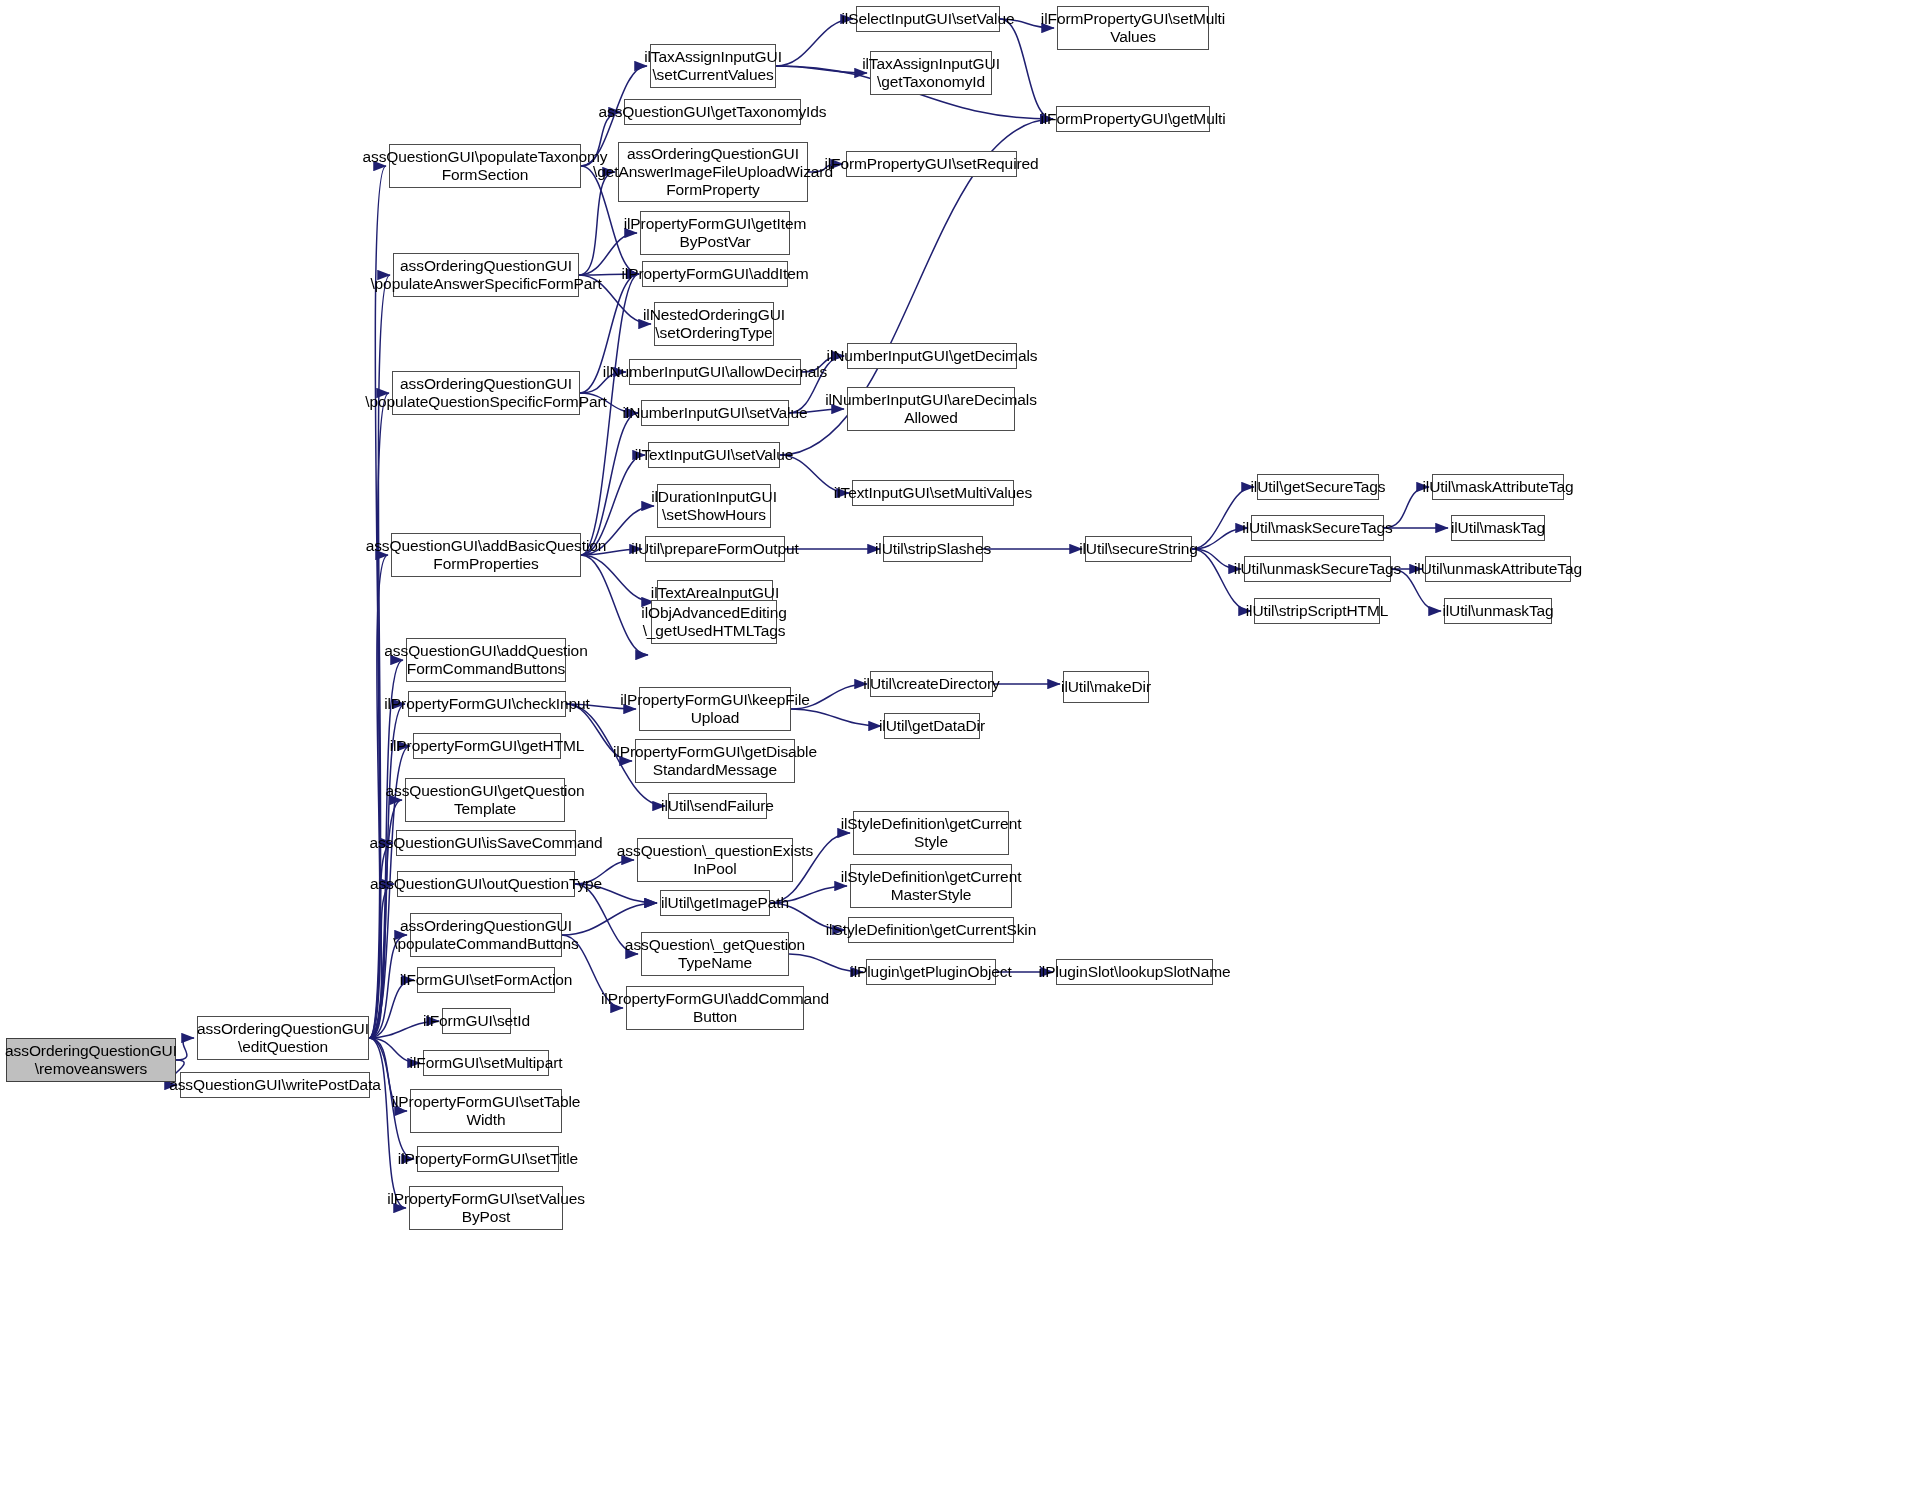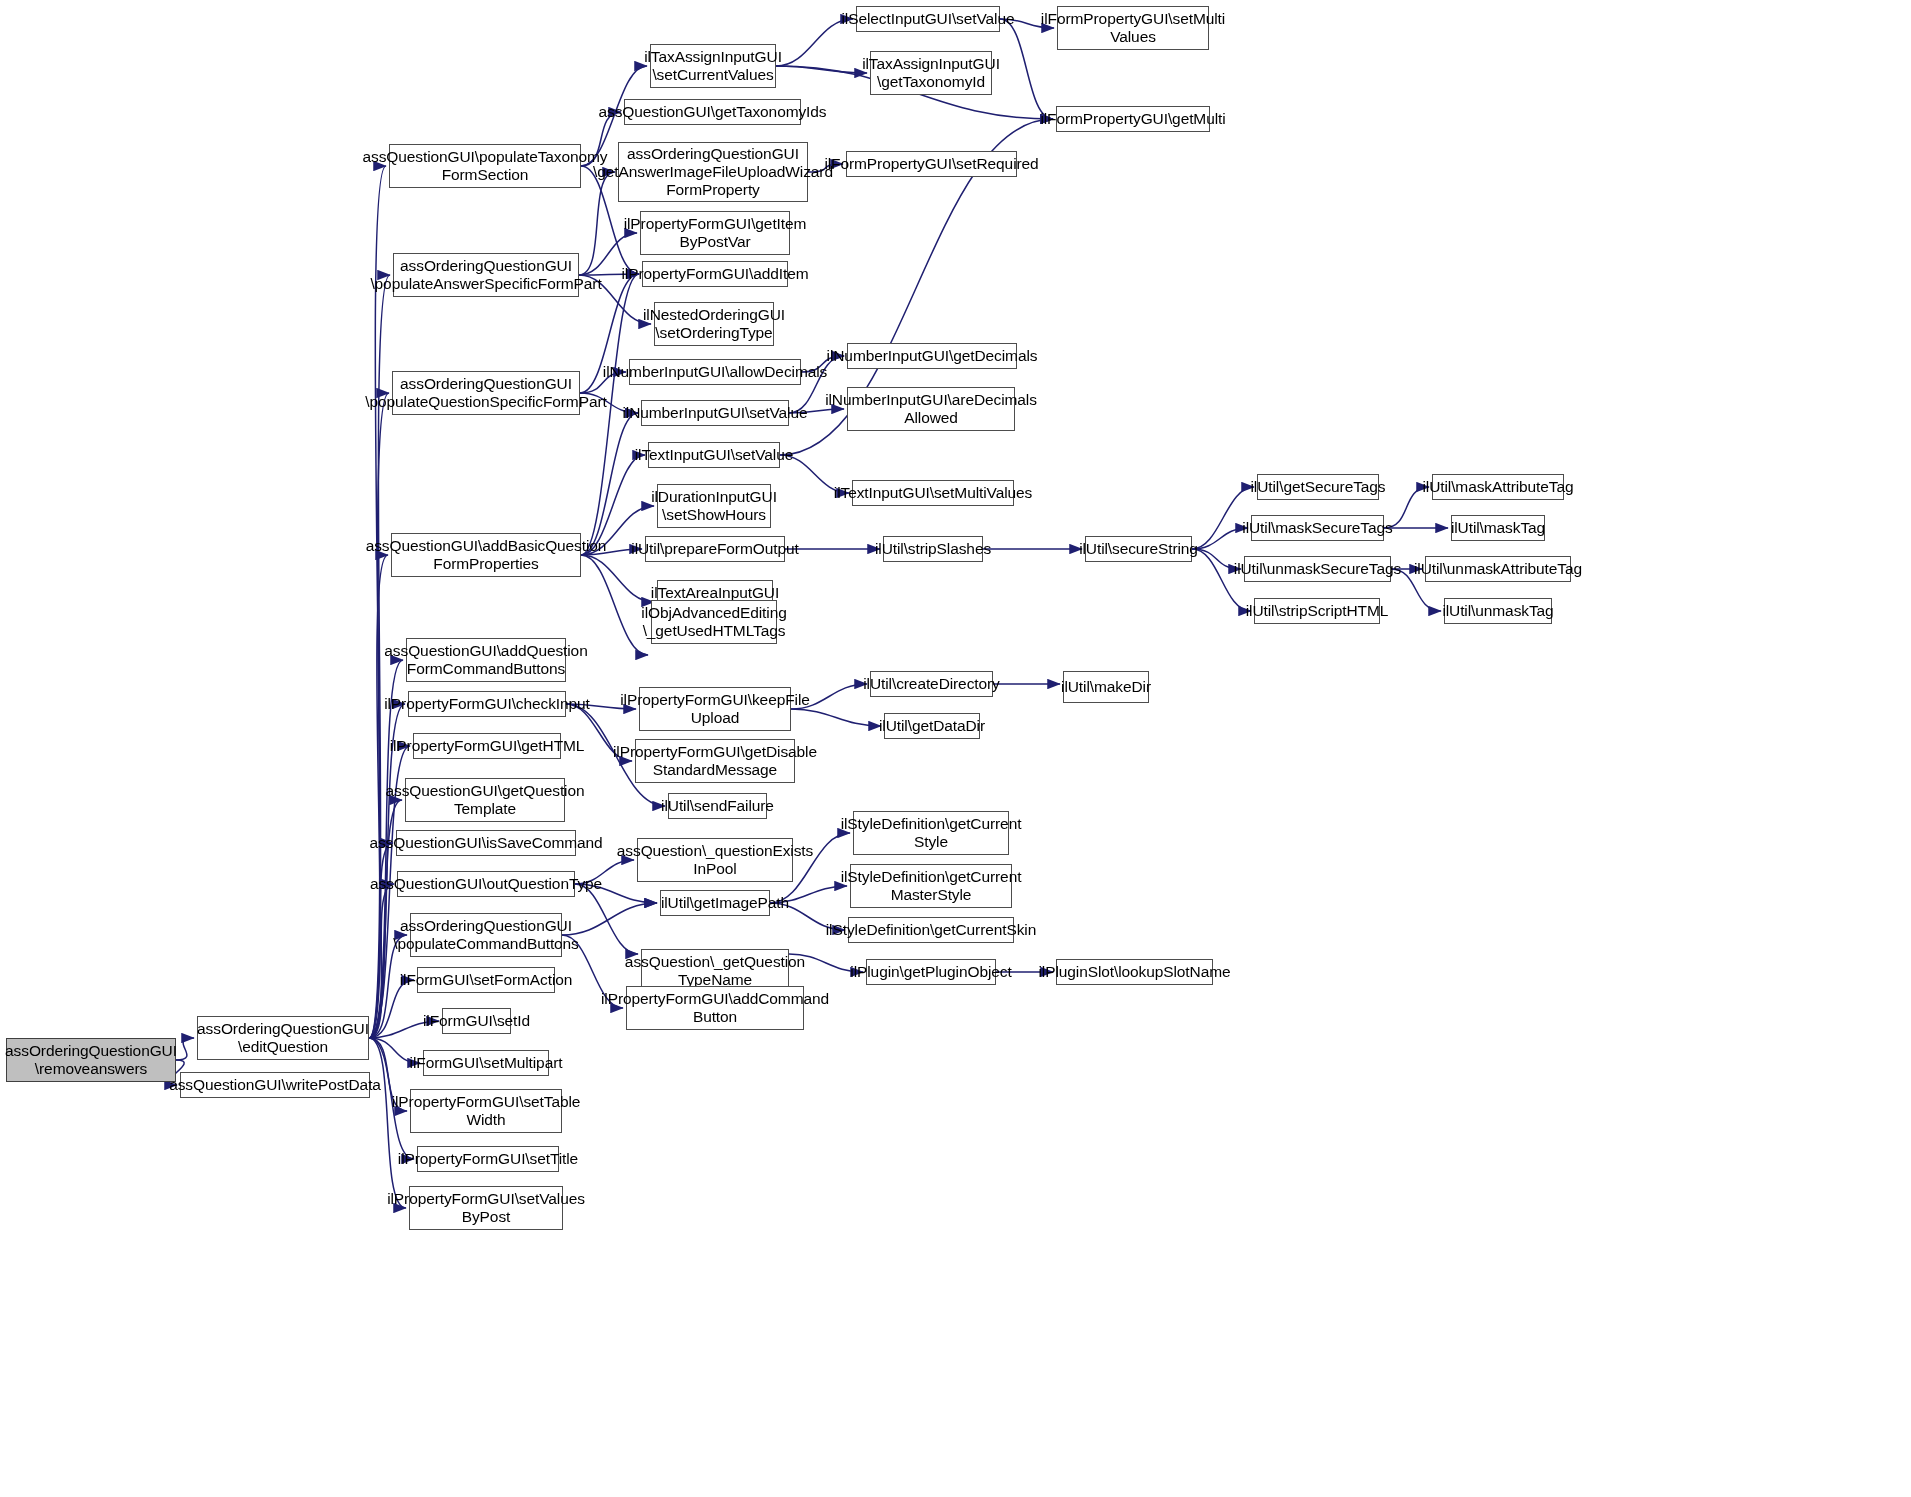--- a/index.html
+++ b/index.html
@@ -184,21 +184,21 @@
       <div class="node" style="left: 651px; top: 600px; width: 126px; height: 44px;">ilObjAdvancedEditing
 \_getUsedHTMLTags</div>
       <div class="node" style="left: 639px; top: 687px; width: 152px; height: 44px;">ilPropertyFormGUI\keepFile
 Upload</div>
       <div class="node" style="left: 635px; top: 739px; width: 160px; height: 44px;">ilPropertyFormGUI\getDisable
 StandardMessage</div>
       <div class="node" style="left: 668px; top: 793px; width: 99px; height: 26px;">ilUtil\sendFailure</div>
       <div class="node" style="left: 637px; top: 838px; width: 156px; height: 44px;">assQuestion\_questionExists
 InPool</div>
       <div class="node" style="left: 660px; top: 890px; width: 110px; height: 26px; padding-left: 24px;">ilUtil\getImagePath</div>
-      <div class="node" style="left: 641px; top: 932px; width: 148px; height: 44px; margin-top: 17px;">assQuestion\_getQuestion
+      <div class="node" style="left: 641px; top: 932px; width: 148px; height: 44px;">assQuestion\_getQuestion
 TypeName</div>
       <div class="node" style="left: 626px; top: 986px; width: 178px; height: 44px;">ilPropertyFormGUI\addCommand
 Button</div>
       <div class="node" style="left: 856px; top: 6px; width: 144px; height: 26px;">ilSelectInputGUI\setValue</div>
       <div class="node" style="left: 870px; top: 51px; width: 122px; height: 44px;">ilTaxAssignInputGUI
 \getTaxonomyId</div>
       <div class="node" style="left: 846px; top: 151px; width: 171px; height: 26px;">ilFormPropertyGUI\setRequired</div>
       <div class="node" style="left: 847px; top: 343px; width: 170px; height: 26px;">ilNumberInputGUI\getDecimals</div>
       <div class="node" style="left: 847px; top: 387px; width: 168px; height: 44px;">ilNumberInputGUI\areDecimals
 Allowed</div>

